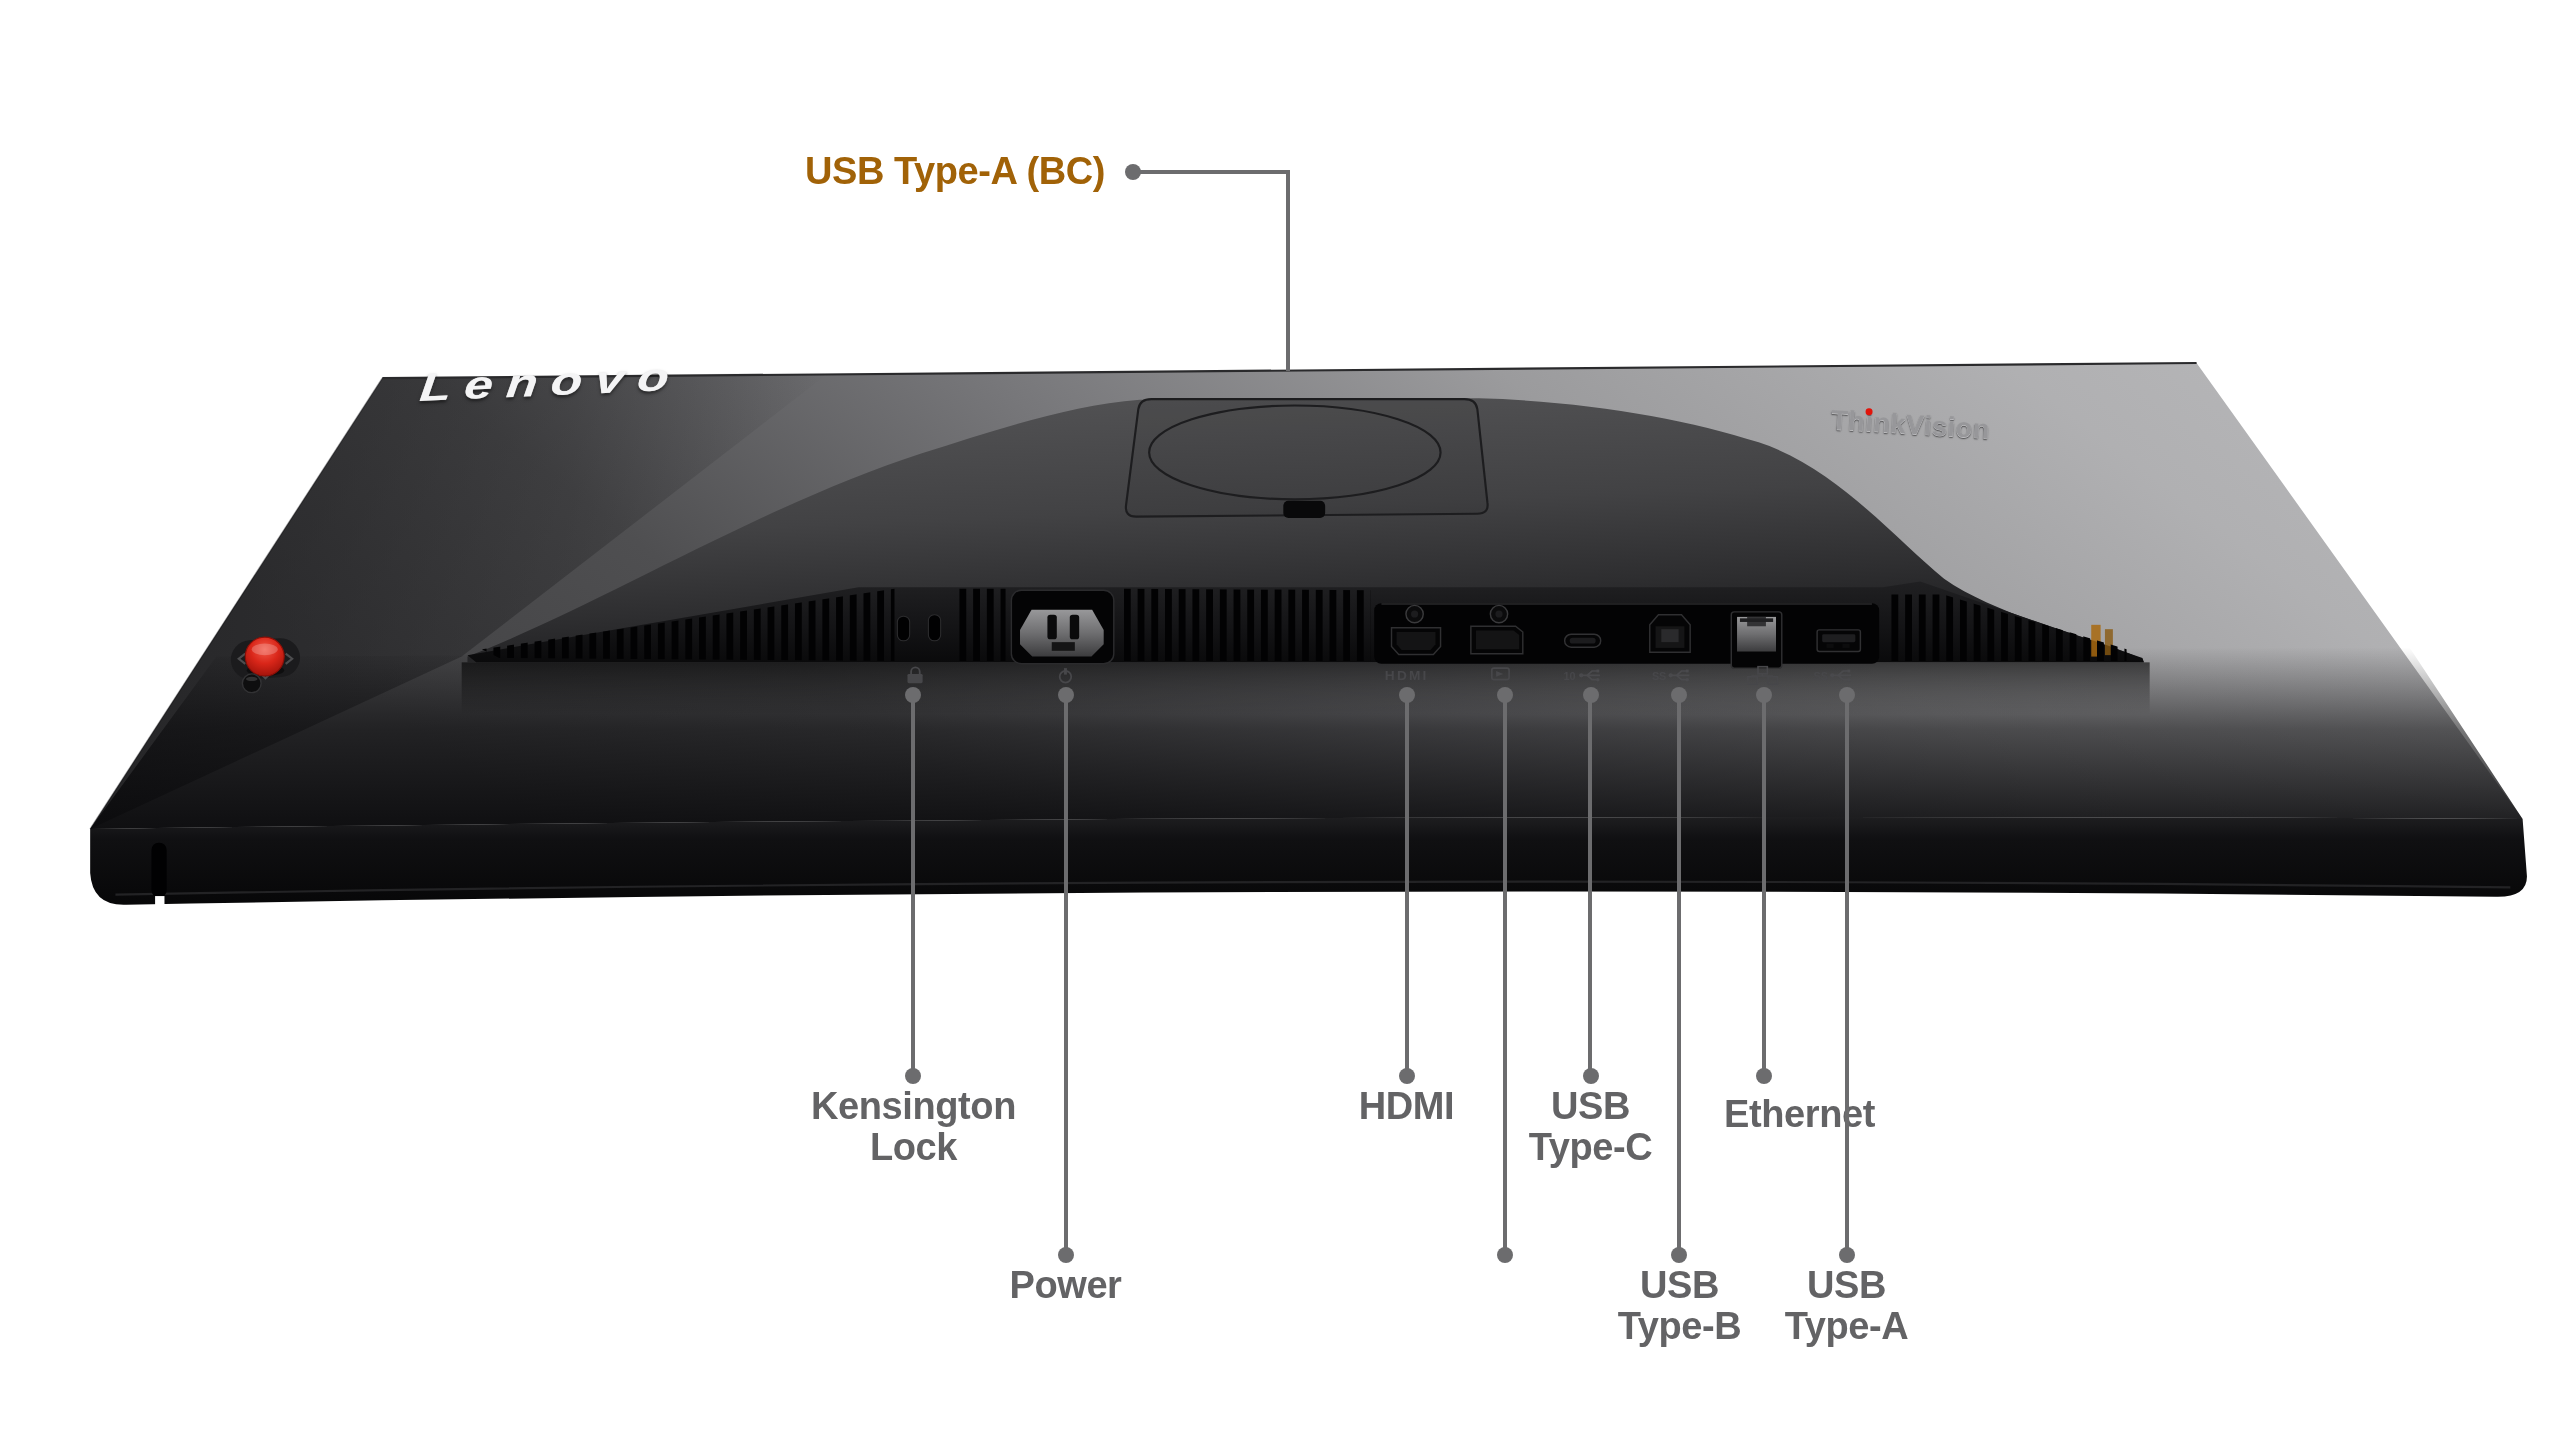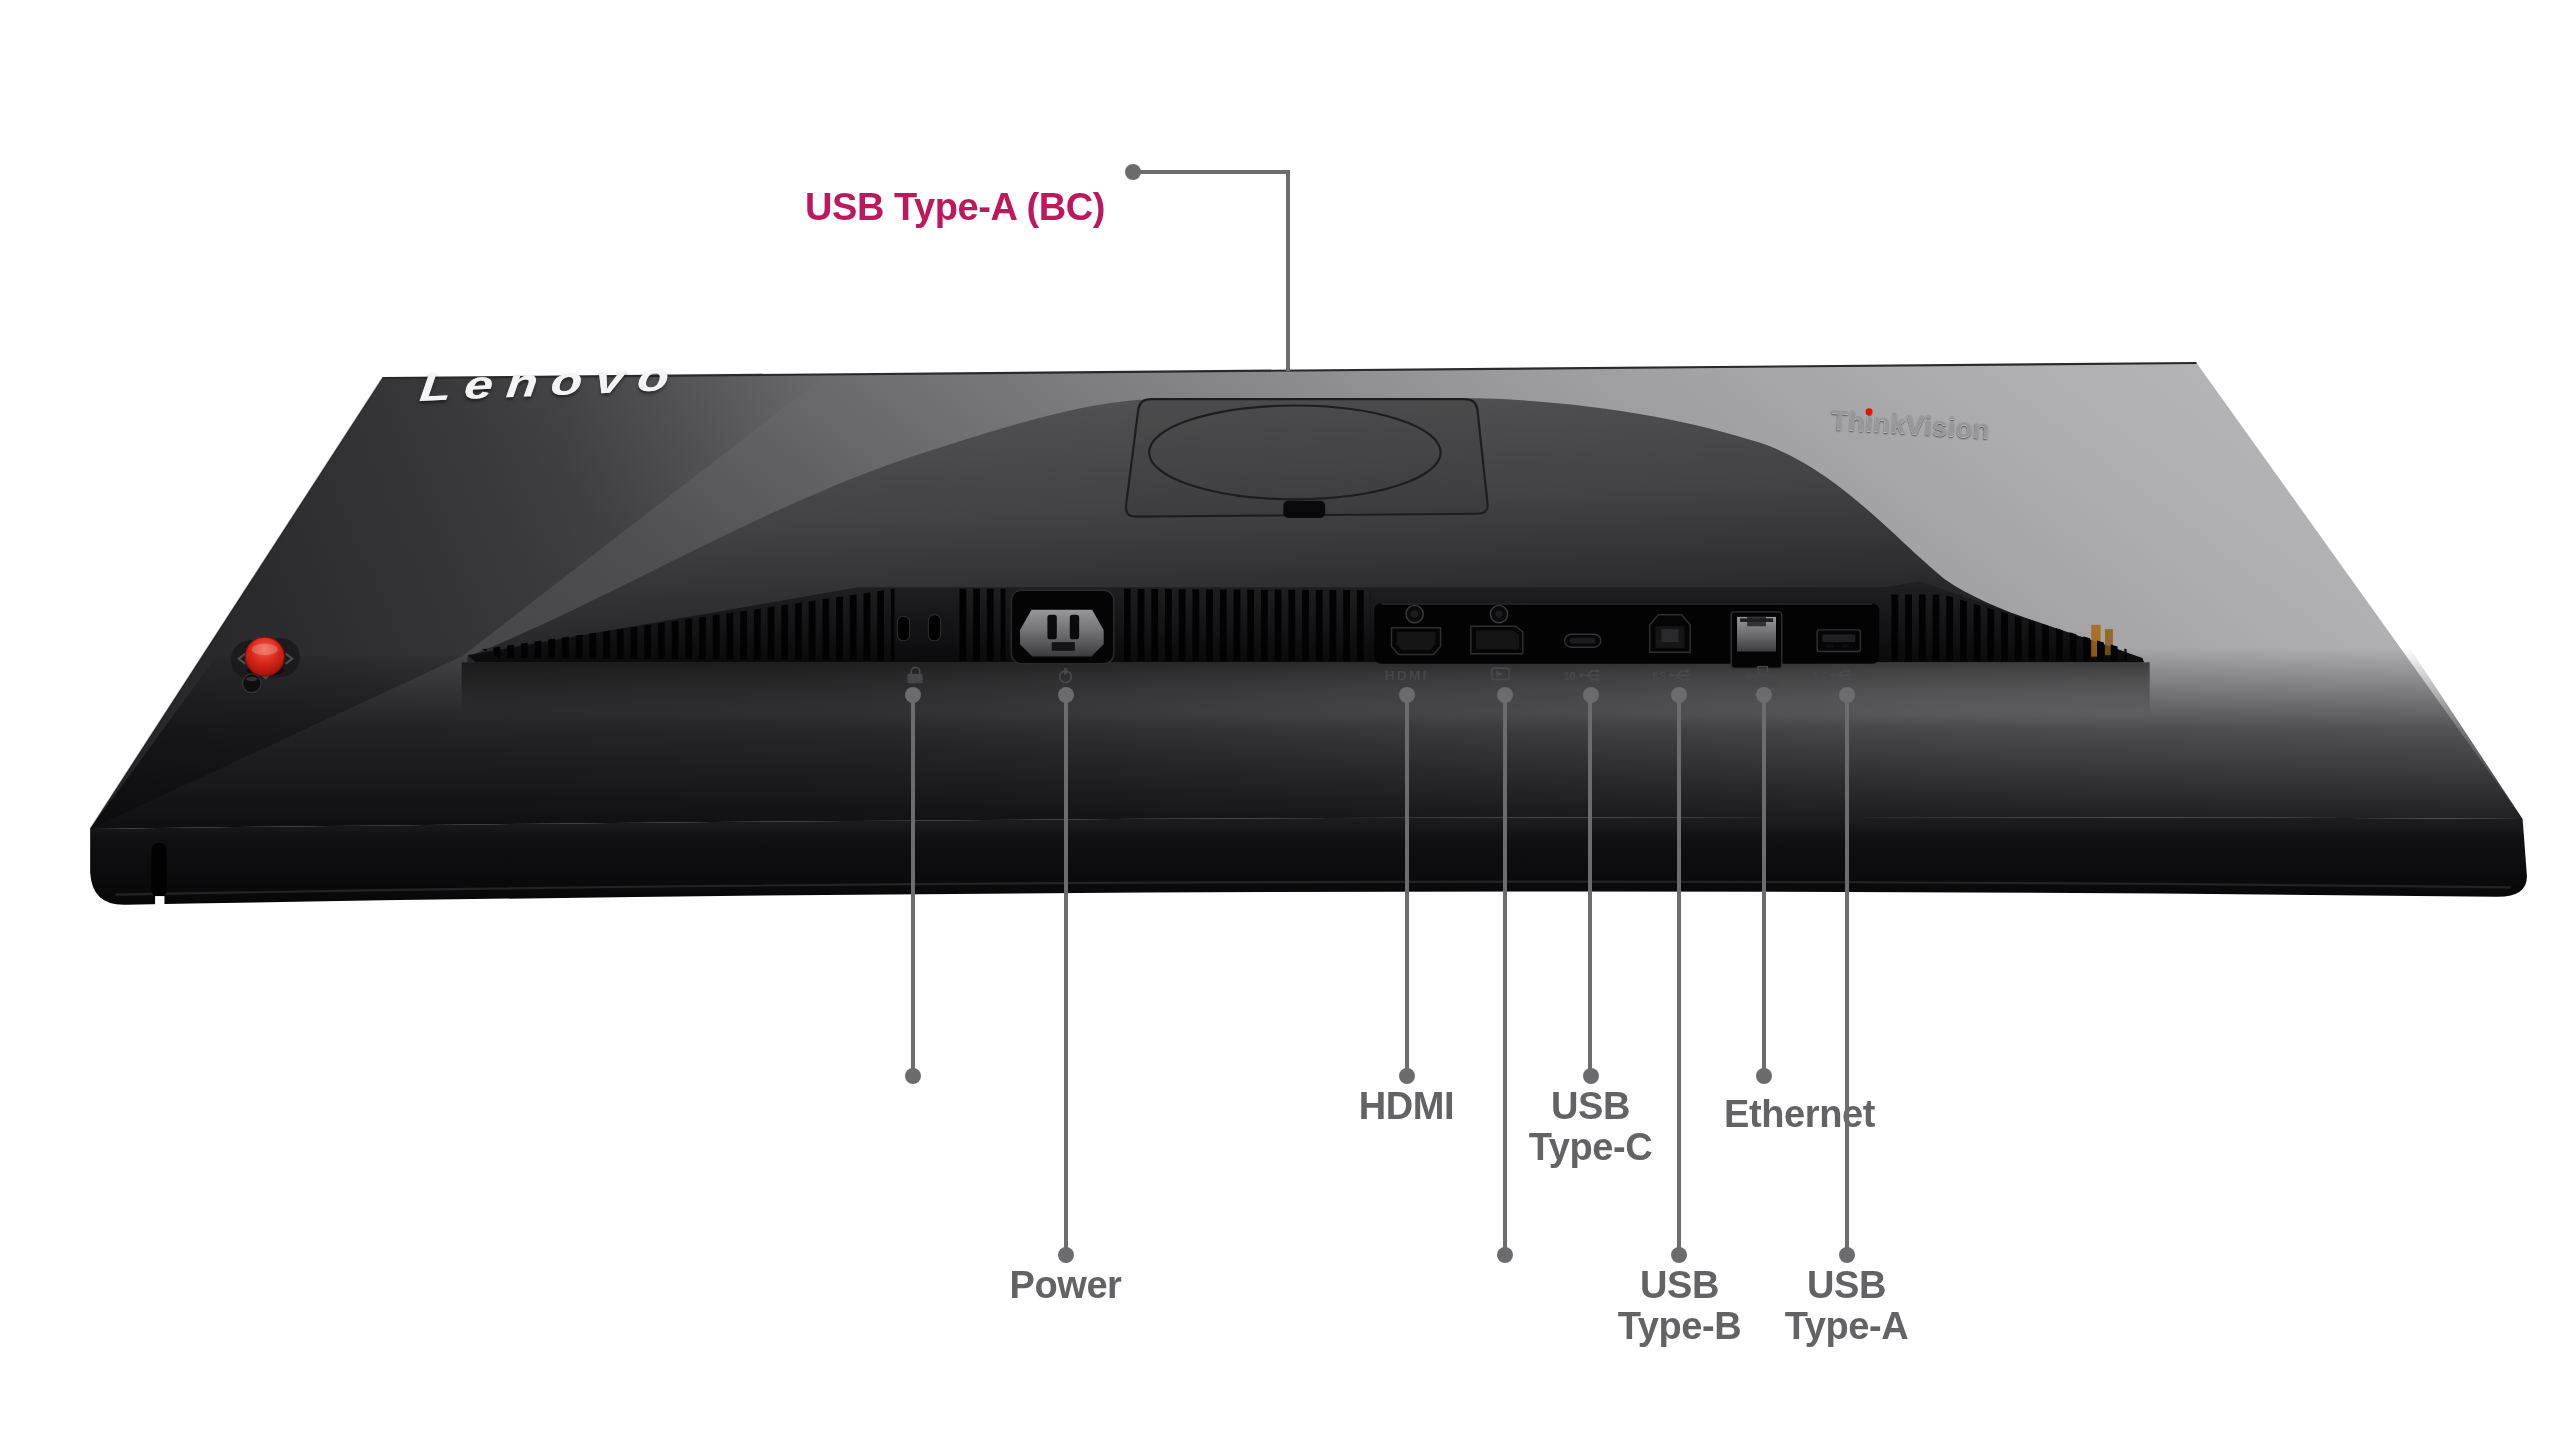--- a/index.html
+++ b/index.html
@@ -4,21 +4,21 @@
 <style>
   html,body{margin:0;padding:0;background:#ffffff;}
   #stage{position:relative;width:2576px;height:1443px;background:#ffffff;overflow:hidden;
          font-family:"Liberation Sans",sans-serif;}
   #art{position:absolute;left:0;top:0;}
   .co-line{position:absolute;width:3.6px;background:#6c6c6e;}
   .co-dot{position:absolute;width:16px;height:16px;border-radius:50%;background:#6c6c6e;}
   .co-label{position:absolute;width:317px;text-align:center;font-size:38px;line-height:41px;
             font-weight:bold;color:#636365;letter-spacing:-0.4px;}
   .co-label-top{position:absolute;left:773px;top:151px;width:332px;text-align:right;
-            font-size:38px;line-height:41px;font-weight:bold;color:#be185d;letter-spacing:-0.4px;margin-top:36px;}
+            font-size:38px;line-height:41px;font-weight:bold;color:#a16207;letter-spacing:-0.4px;}
   .lenovo{position:absolute;left:420px;top:366px;font-size:39px;font-weight:bold;font-style:italic;
           letter-spacing:10px;color:#f4f4f5;transform:rotate(-2.5deg) skewX(-8deg) scaleX(1.32);
           transform-origin:left center;text-shadow:0 2.2px 2.9px rgba(0,0,0,.55),0 0 0.7px #ffffff;}
   .thinkvision{position:absolute;left:1831px;top:404px;font-size:27.4px;font-weight:bold;
           color:#97979a;transform:rotate(3.5deg);transform-origin:left center;letter-spacing:0.4px;
           text-shadow:0 0.7px 0 #cacacc,0 1.4px 1.4px #38383a;}
   .tv-red-dot{position:absolute;left:34px;top:2.2px;width:7.2px;height:7.2px;border-radius:50%;}
 </style>
 </head>
 <body>
@@ -220,20 +220,24 @@
   </div>
 
   <div class="co-label-top">USB Type-A (BC)</div>
   <div class="co-dot" style="left:1125px;top:164px;"></div>
   <div class="co-line" style="left:1133px;top:170px;width:157px;height:3.6px;"></div>
   <div class="co-line" style="left:1286px;top:170px;height:201px;"></div>
 
   <div class="co-dot" style="left:905px;top:687px;"></div>
   <div class="co-line" style="left:911px;top:695px;height:382px;"></div>
   <div class="co-dot" style="left:905px;top:1068px;"></div>
+  <div class="co-label" style="left:755px;top:1086px;">
+    <div>Kensington</div>
+    <div>Lock</div>
+  </div>
 
   <div class="co-dot" style="left:1058px;top:687px;"></div>
   <div class="co-line" style="left:1064px;top:695px;height:561px;"></div>
   <div class="co-dot" style="left:1058px;top:1247px;"></div>
   <div class="co-label" style="left:907px;top:1265px;">
     <div>Power</div>
   </div>
 
   <div class="co-dot" style="left:1399px;top:687px;"></div>
   <div class="co-line" style="left:1405px;top:695px;height:382px;"></div>

